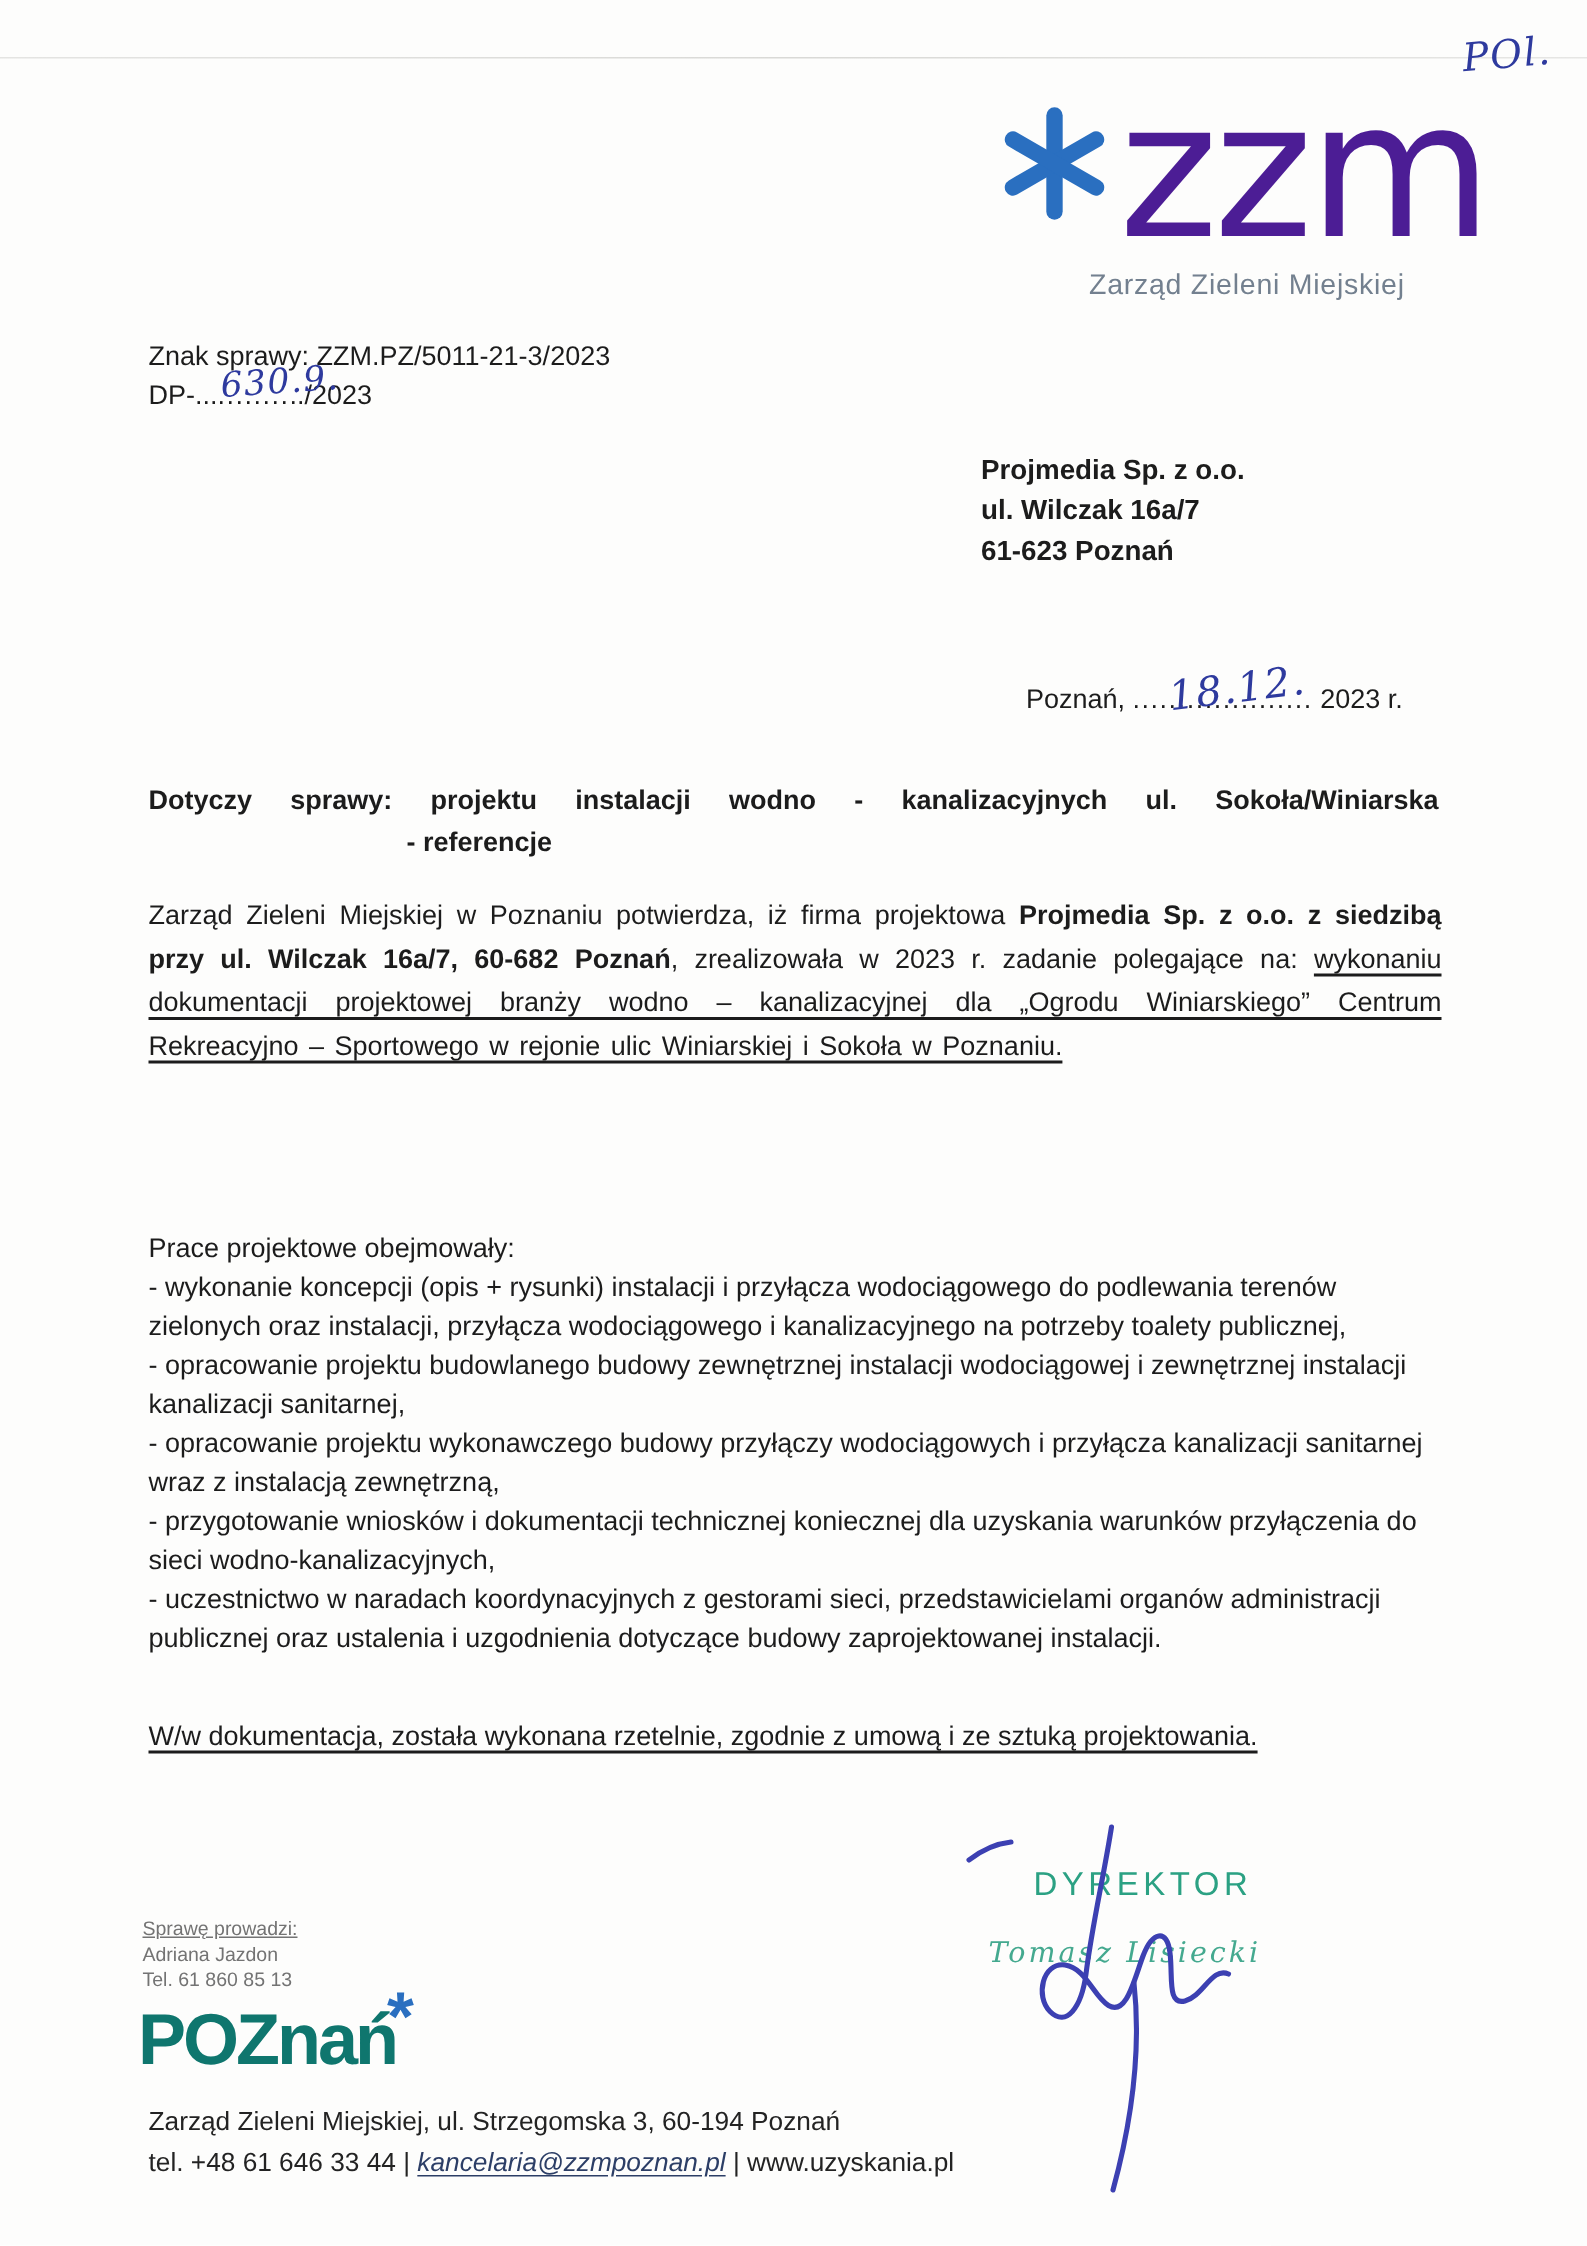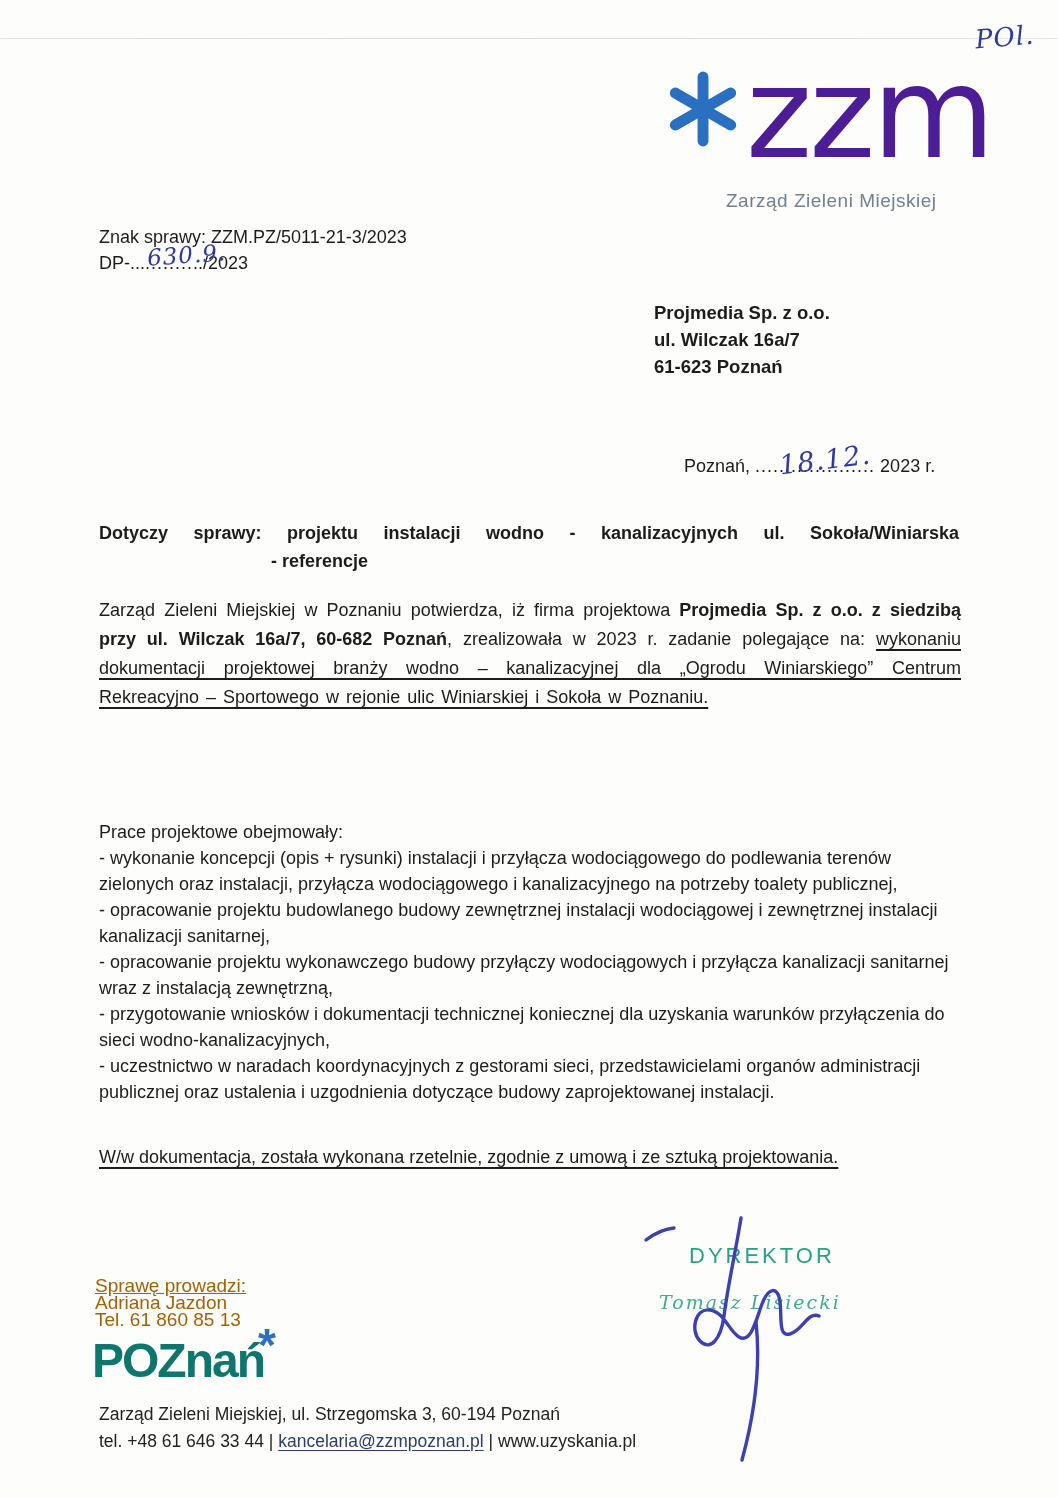--- a/index.html
+++ b/index.html
@@ -16,21 +16,21 @@
   .hw { font-family:"DejaVu Serif", serif; font-style:italic; color:#2e3a9e; }
 
   .hand-pol { position:absolute; left:975px; top:22px; font-size:26px;
     transform:rotate(-5deg); letter-spacing:1px; }
 
   
   .zzm-logo { position:absolute; left:664px; top:56px; display:flex; align-items:flex-start; }
   .zzm-ast { width:78px; height:78px; margin-top:14px; }
   .zzm-text { font-family:"DejaVu Sans", sans-serif; font-size:126px; line-height:0.92;
     color:#4c1d95; letter-spacing:-3px; margin-left:4px; }
-  .zzm-subtitle { position:absolute; left:726px; top:190px; font-size:19px;
+  .zzm-subtitle { position:absolute; left:726px; top:180px; font-size:19px;
     color:#73808f; letter-spacing:0.5px; }
 
   .ref-block { position:absolute; left:99px; top:224px; font-size:18px; line-height:26px; }
   .dots-wrap { position:relative; display:inline-block; letter-spacing:1px; }
   .dp-hw { position:absolute; left:2px; top:-8px; font-size:23px; transform:rotate(-4deg); white-space:nowrap; }
 
   .recipient { position:absolute; left:611px; top:299px; font-size:18.5px;
     font-weight:bold; line-height:27px;margin-left:43px; }
 
   .dateline { position:absolute; left:684px; top:456px; font-size:18px; white-space:nowrap; }
@@ -48,30 +48,30 @@
 
   .works { position:absolute; left:99px; right:95px; top:819px; font-size:18px; line-height:26px; }
   .closing { position:absolute; left:99px; right:95px; top:1147px; font-size:18px; }
 
   .stamp-title { position:absolute; left:689px; top:1243px; font-size:22px;
     letter-spacing:3px; color:#2ba183; }
   .stamp-name { position:absolute; left:659px; top:1291px; font-size:19px;
     font-family:"DejaVu Serif", serif; font-style:italic; color:#44a98f; letter-spacing:2px; }
   .sig-svg { position:absolute; left:628px; top:1208px; }
 
-  .clerk { position:absolute; left:95px; top:1277px; font-size:19px; line-height:17px; color:#a16207; }
+  .clerk { position:absolute; left:95px; top:1277px; font-size:13px; line-height:17px; color:#737373; }
   .clerk-label { text-decoration:underline; }
 
   .poznan-logo { position:absolute; left:92px; top:1333px; white-space:nowrap; }
   .poznan-text { font-size:48px; font-weight:bold; color:#0f766e; letter-spacing:-2px; }
   .poznan-ast { display:inline-block; font-size:46px; font-weight:bold; color:#2a6fc0;
     position:relative; top:-16px; left:-6px; }
 
   .footer { position:absolute; left:99px; top:1401px; font-size:17.5px; line-height:27px; color:#232323; }
-  .footer-email { color:#2c3e66; text-decoration:underline; text-underline-offset:3px; }
+  .footer-email { color:#2c3e66; text-decoration:underline; text-underline-offset:3px;font-style:italic; }
 </style>
 </head>
 <body>
 
 <div class="page">
 
   <div class="scan-line"></div>
 
   <div class="hand-pol hw">POl.</div>
 

